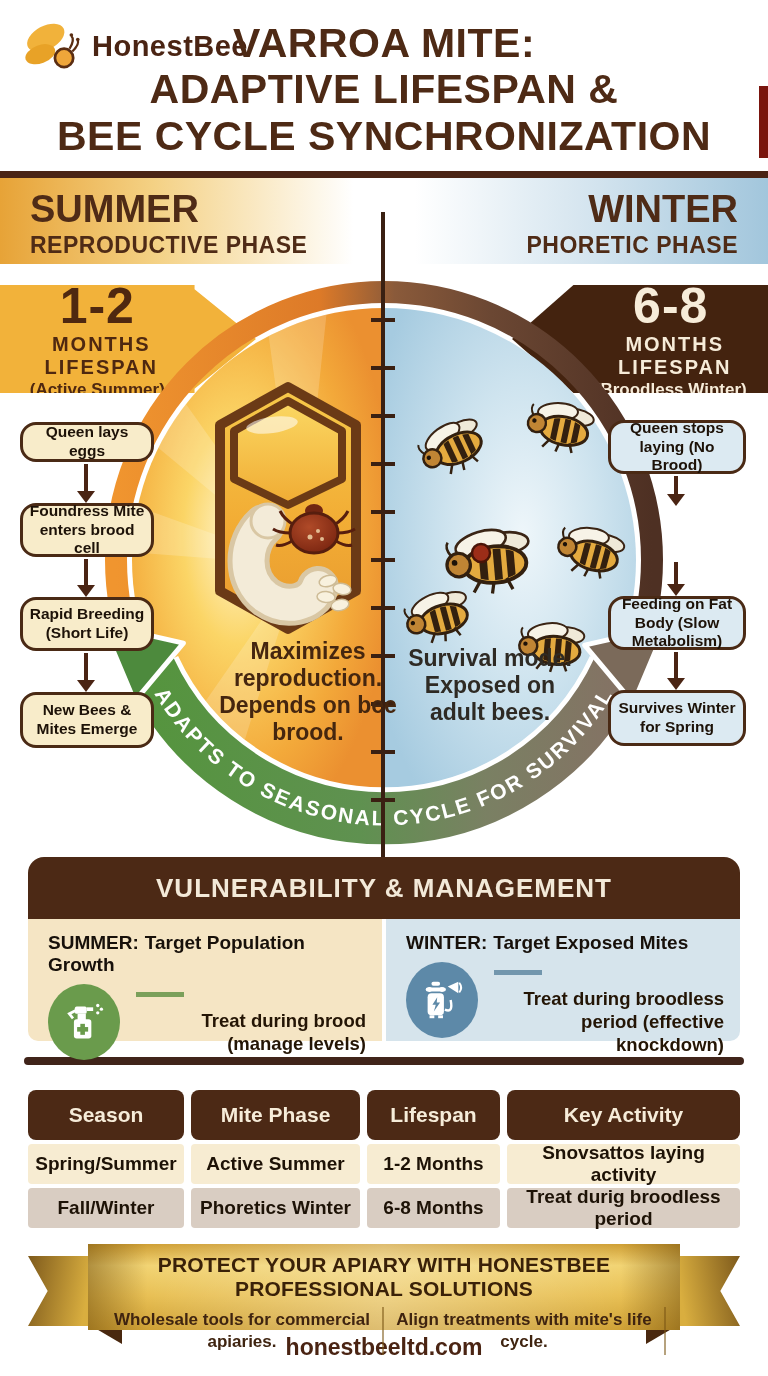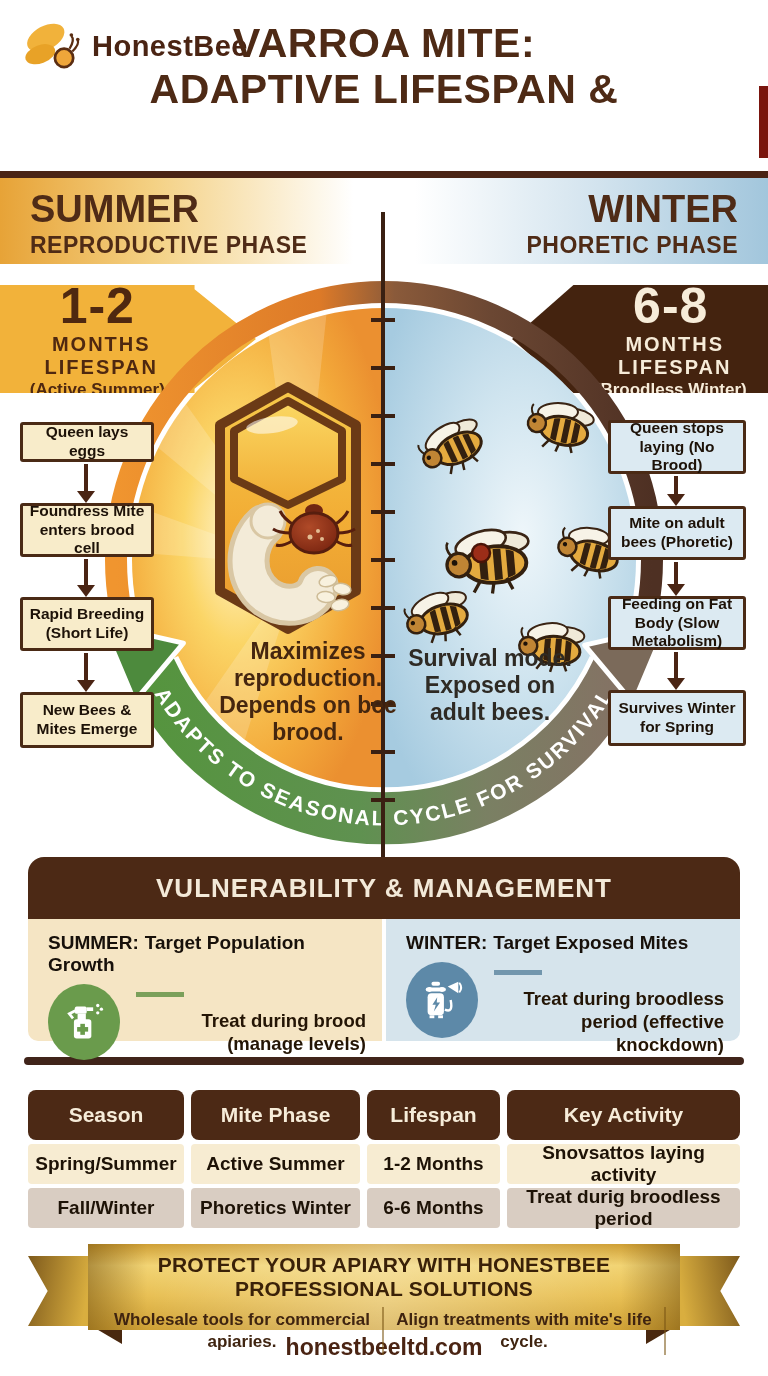--- a/index.html
+++ b/index.html
@@ -32,21 +32,21 @@
   .ls-right .ls-inner{color:#f7ecd9;}
   .ls-num{font-size:50px;font-weight:800;letter-spacing:1px;}
   .ls-word{font-size:20px;font-weight:800;letter-spacing:2px;margin-top:3px;padding-left:8px;}
   .ls-note{font-size:17px;font-weight:600;margin-top:4px;}
 
   
   .cycle-svg{left:0;top:265px;z-index:2;pointer-events:none;}
   .center-line{left:381px;top:212px;width:4px;height:646px;background:#3a2012;z-index:3;}
   .tick{left:371px;width:24px;height:4px;background:#3a2012;z-index:3;}
 
-  .flow-box{z-index:4;border:3px solid #4a2a15;border-radius:3px;display:flex;align-items:center;
+  .flow-box{z-index:4;border:3px solid #4a2a15;border-radius:16px;display:flex;align-items:center;
     justify-content:center;text-align:center;font-size:15.5px;font-weight:600;color:#1d1208;
     line-height:1.22;padding:14px 5px;box-sizing:border-box;}
   .fb-summer{left:20px;width:134px;background:#f8ecca;}
   .fb-winter{left:608px;width:138px;background:#dceaf2;}
   .varrow{width:4px;background:#4a2413;z-index:4;position:absolute;}
   .varrow::after{content:'';position:absolute;bottom:-12px;left:-7px;border:9px solid transparent;
     border-bottom:0;border-top:12px solid #4a2413;}
 
   .half-caption{z-index:4;text-align:center;font-weight:800;font-size:23px;line-height:1.18;}
   .cap-summer{left:210px;top:638px;width:196px;color:#45260f;}
@@ -115,20 +115,21 @@
       <circle cx="46" cy="42" r="10" fill="#efa63a" stroke="#5a2d12" stroke-width="3"></circle>
       <path d="M52 32 Q58 22 54 18 M55 35 Q63 27 61 23" stroke="#5a2d12" stroke-width="2.5" fill="none"></path>
       <circle cx="54" cy="17" r="2" fill="#5a2d12"></circle>
         <circle cx="61" cy="22" r="2" fill="#5a2d12"></circle>
     </svg>
     <span class="logo-name">HonestBee</span>
   </div>
   <div class="abs title">
     <div>VARROA MITE:</div>
     <div>ADAPTIVE LIFESPAN &amp;</div>
+    <div>BEE CYCLE SYNCHRONIZATION</div>
   </div>
   <div class="abs red-strip"></div>
   <div class="abs header-rule"></div>
 
   <div class="abs season-band"></div>
   <div class="abs season-left">
     <div class="season-name">SUMMER</div>
     <div class="season-phase">REPRODUCTIVE PHASE</div>
   </div>
   <div class="abs season-right">
@@ -286,21 +287,20 @@
   <div class="abs flow-box fb-summer" style="top:422px;height:40px">Queen lays eggs</div>
   <div class="abs varrow" style="left:84px;top:464px;height:27px"></div>
   <div class="abs flow-box fb-summer" style="top:503px;height:54px">Foundress Mite enters brood cell</div>
   <div class="abs varrow" style="left:84px;top:559px;height:26px"></div>
   <div class="abs flow-box fb-summer" style="top:597px;height:54px">Rapid Breeding (Short Life)</div>
   <div class="abs varrow" style="left:84px;top:653px;height:27px"></div>
   <div class="abs flow-box fb-summer" style="top:692px;height:56px">New Bees &amp; Mites Emerge</div>
 
   <div class="abs flow-box fb-winter" style="top:420px;height:54px">Queen stops laying (No Brood)</div>
   <div class="abs varrow" style="left:674px;top:476px;height:18px"></div>
-  <div class="abs flow-box fb-winter" style="top:506px;height:54px">Mite on adult bees (Phoretic)</div>
   <div class="abs varrow" style="left:674px;top:562px;height:22px"></div>
   <div class="abs flow-box fb-winter" style="top:596px;height:54px">Feeding on Fat Body (Slow Metabolism)</div>
   <div class="abs varrow" style="left:674px;top:652px;height:26px"></div>
   <div class="abs flow-box fb-winter" style="top:690px;height:56px">Survives Winter for Spring</div>
 
   <div class="abs half-caption cap-summer">Maximizes reproduction. Depends on bee brood.</div>
   <div class="abs half-caption cap-winter">Survival mode. Exposed on adult bees.</div>
 
   <div class="abs mgmt-header">VULNERABILITY &amp; MANAGEMENT</div>
   <div class="abs mgmt-panels">
@@ -363,21 +363,21 @@
     <div class="th">Season</div>
     <div class="th">Mite Phase</div>
     <div class="th">Lifespan</div>
     <div class="th">Key Activity</div>
     <div class="td row1">Spring/Summer</div>
     <div class="td row1">Active Summer</div>
     <div class="td row1">1-2 Months</div>
     <div class="td row1">Snovsattos laying activity</div>
     <div class="td row2">Fall/Winter</div>
     <div class="td row2">Phoretics Winter</div>
-    <div class="td row2">6-6 Months</div>
+    <div class="td row2">6-8 Months</div>
     <div class="td row2">Treat durig broodless period</div>
   </div>
 
   <div class="abs wing wing-l"></div>
   <div class="abs wing wing-r"></div>
   <div class="abs underfold uf-l"></div>
   <div class="abs underfold uf-r"></div>
   <div class="abs banner">
     <div class="banner-headline">PROTECT YOUR APIARY WITH HONESTBEE PROFESSIONAL SOLUTIONS</div>
     <div class="banner-cols">

